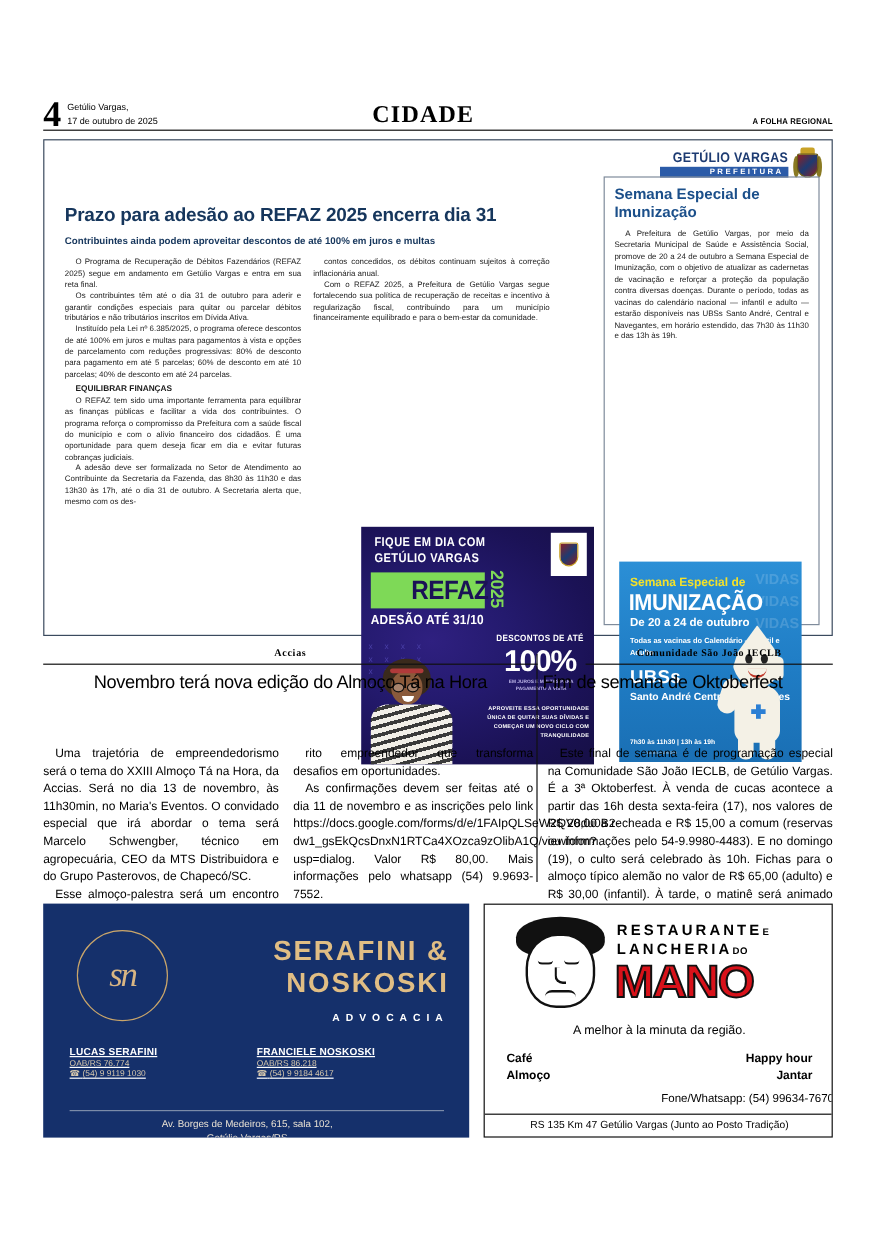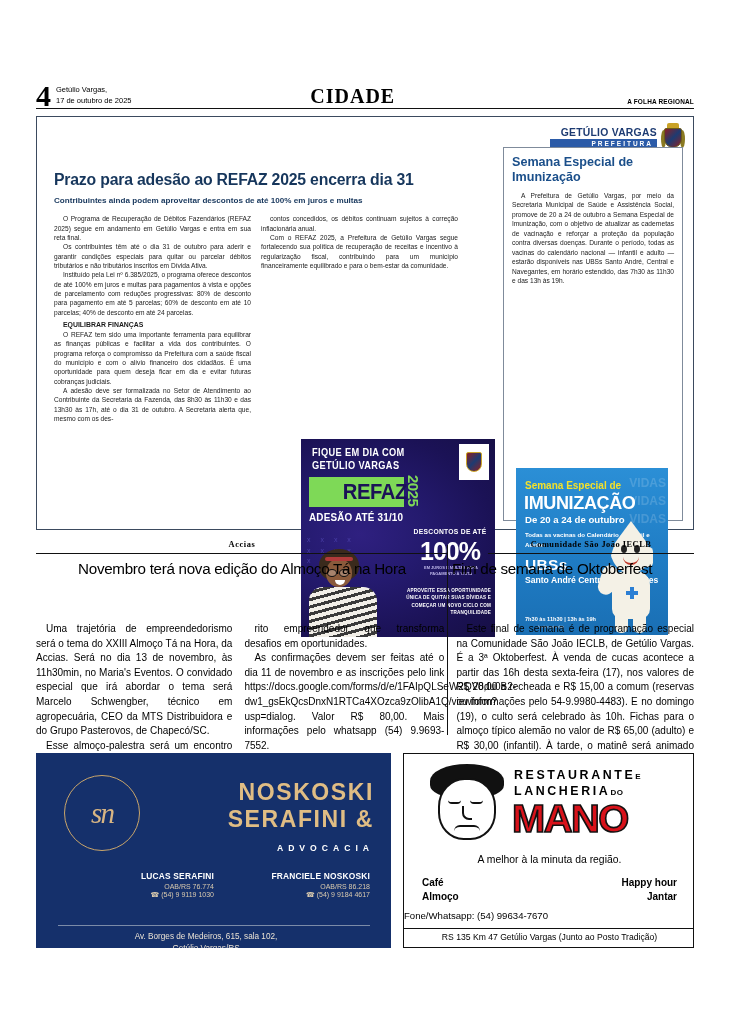--- a/index.html
+++ b/index.html
@@ -261,21 +261,21 @@
   .sn-mono { position:absolute; left:0; top:0; width:76px; height:76px;
     display:flex; align-items:center; justify-content:center;
     font-family:"Liberation Serif",serif; font-style:italic; font-size:29px; color:#d8b583;
     letter-spacing:-2px; }
   .sn-name { position:absolute; left:118px; top:26px; width:220px;
     font-size:23px; font-weight:bold; color:#e0bd84; letter-spacing:1.6px;
     line-height:1.18; text-align:right; }
   .sn-adv { position:absolute; left:118px; top:90px; width:220px; text-align:right;
     font-size:8.6px; color:#fff; letter-spacing:5px; font-weight:bold; }
   .sn-people { position:absolute; left:22px; top:118px; width:312px; display:flex; }
-  .sn-person { flex:1; text-align:right; }
+  .sn-person { flex:1; text-align:left;text-decoration:underline; }
   .sn-pname { font-size:8.4px; font-weight:bold; color:#fff; letter-spacing:0.2px; }
   .sn-oab { font-size:7px; color:#d8c9ae; margin-top:2px; }
   .sn-tel { font-size:7px; color:#d8c9ae; margin-top:1px; }
   .sn-div { position:absolute; left:22px; top:172px; width:312px; border-top:1px solid #7b8ba8; }
   .sn-addr { position:absolute; left:14px; top:178px; width:312px; text-align:center;
     font-size:8.2px; color:#eae2d4; line-height:1.45; }
 
   .ad-mano {
     position:absolute; left:403px; top:753px; width:291px; height:195px;
     background:#fff; border:1.4px solid #111; overflow:hidden;
@@ -301,21 +301,21 @@
   .mano-word { position:absolute; left:108px; top:44px; font-size:38px; font-weight:bold;
     color:#d8121a; letter-spacing:-1.5px; -webkit-text-stroke:1.6px #111;
     font-family:"Liberation Sans Narrow","Liberation Sans",sans-serif; transform:scaleX(1.05);
     transform-origin:left top; }
   .mano-slogan { position:absolute; left:0; top:100px; width:291px; text-align:center;
     font-size:10.4px; }
   .mano-left2 { position:absolute; left:18px; top:122px; font-size:10px; font-weight:bold;
     line-height:1.35; }
   .mano-right2 { position:absolute; right:16px; top:122px; font-size:10px; font-weight:bold;
     line-height:1.35; text-align:right; }
-  .mano-fone { position:absolute; left:0; top:156px; width:291px; text-align:left;
+  .mano-fone { position:absolute; left:0; top:156px; width:291px; text-align:right;
     font-size:9.6px; }
   .mano-rule { position:absolute; left:0; top:174px; width:291px; border-top:1.2px solid #111; }
   .mano-addr { position:absolute; left:0; top:178px; width:291px; text-align:center;
     font-size:8.6px; }
 </style>
 </head>
 <body>
 
 <div class="page">
 
@@ -447,22 +447,22 @@
       <p>Este final de semana é de programação especial na Comunidade São João IECLB, de Getúlio Vargas. É a 3ª Oktoberfest. À venda de cucas acontece a partir das 16h desta sexta-feira (17), nos valores de R$ 20,00 a recheada e R$ 15,00 a comum (reservas ou informações pelo 54-9.9980-4483). E no domingo (19), o culto será celebrado às 10h. Fichas para o almoço típico alemão no valor de R$ 65,00 (adulto) e R$ 30,00 (infantil). À tarde, o matinê será animado pela banda Moinhos de Vento.</p>
     </div>
   </div>
 
   <div class="ad-serafini">
     <div class="sn-mark">
       <div class="sn-ring"></div>
       <div class="sn-mono">sn</div>
     </div>
     <div class="sn-name">
+      <div>SERAFINI &amp;</div>
       <div>NOSKOSKI</div>
-      <div>SERAFINI &amp;</div>
     </div>
     <div class="sn-adv">ADVOCACIA</div>
     <div class="sn-people">
       <div class="sn-person">
         <div class="sn-pname">LUCAS SERAFINI</div>
         <div class="sn-oab">OAB/RS 76.774</div>
         <div class="sn-tel">
           <span>☎</span>
           <span>(54) 9 9119 1030</span>
         </div>

